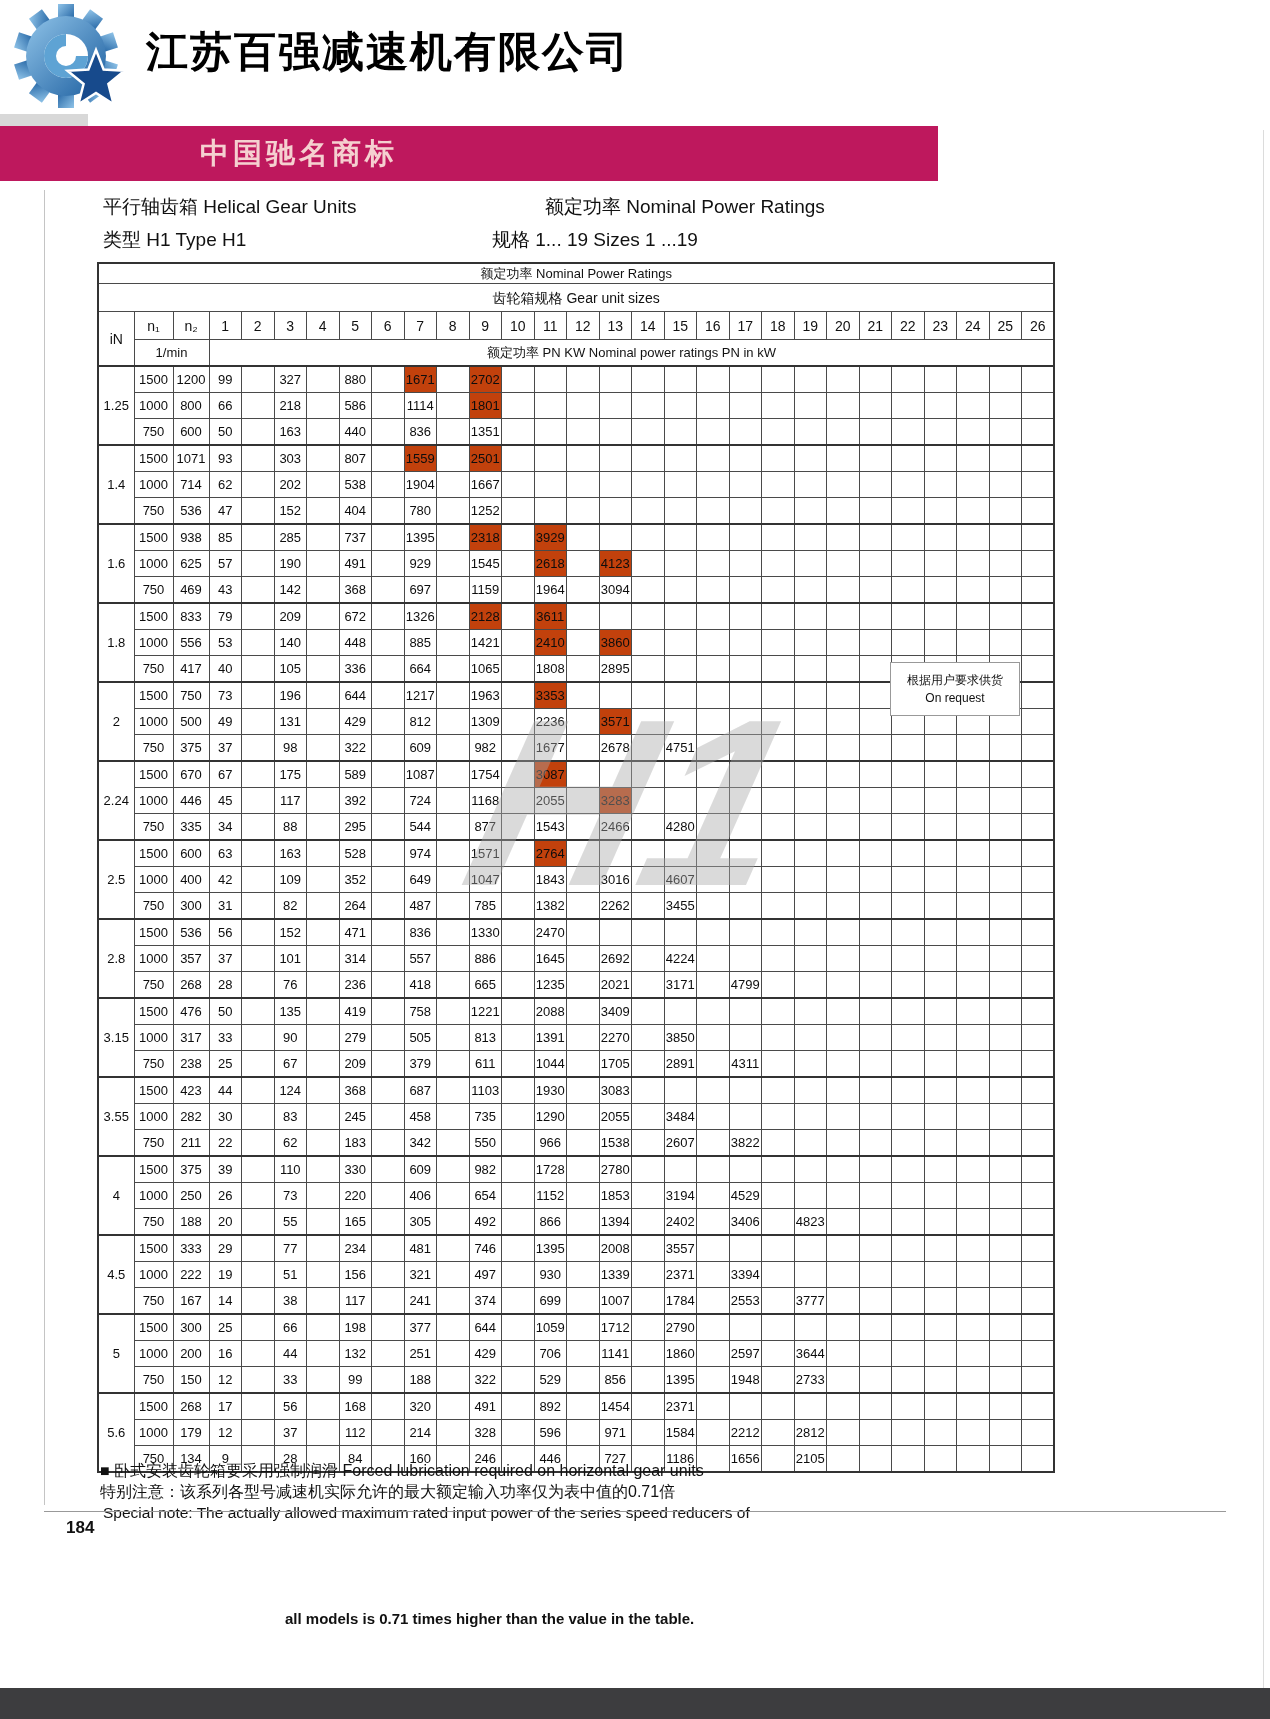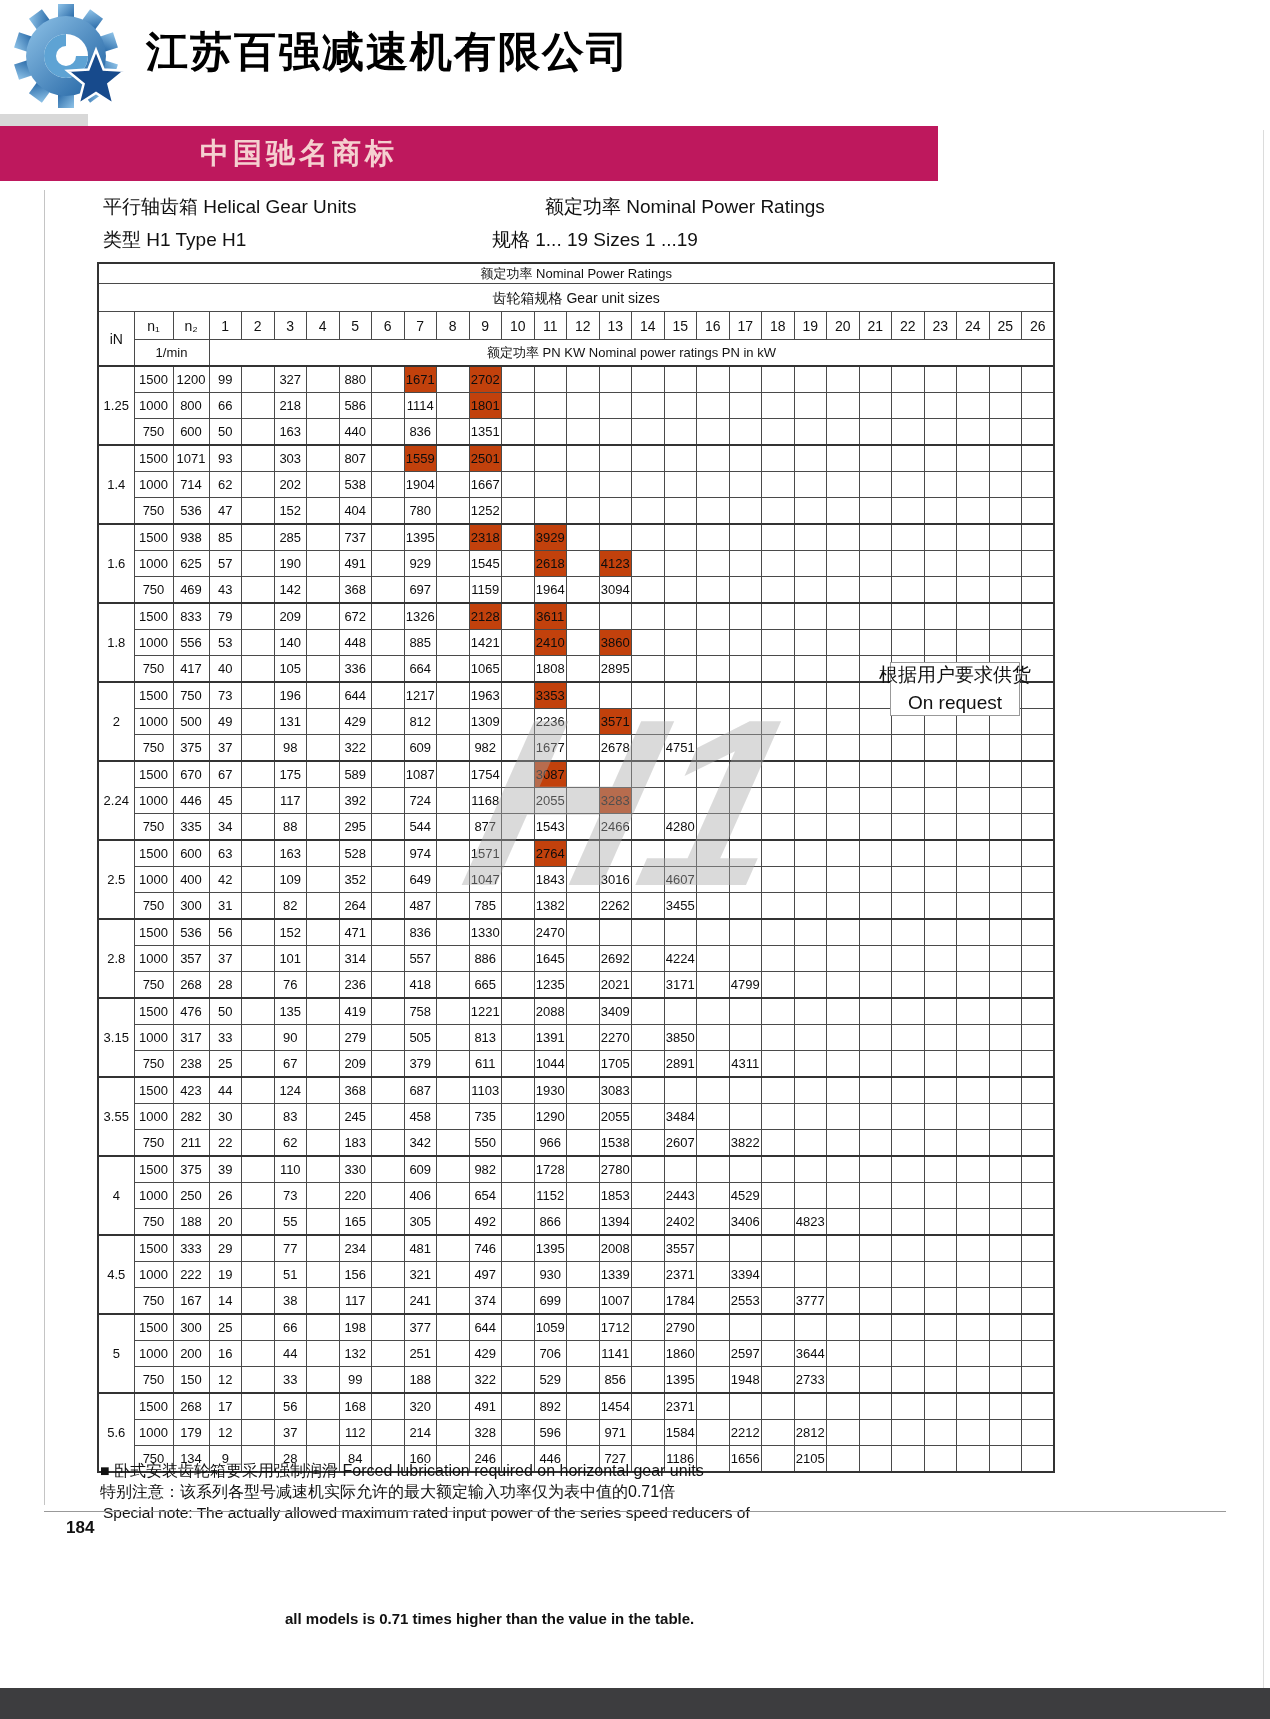--- a/index.html
+++ b/index.html
@@ -56,21 +56,21 @@
 
   
   .watermark{
     left:478px;top:688px;z-index:5;pointer-events:none;
     font-size:238px;line-height:230px;font-weight:700;font-style:italic;
     color:#a9a9a9;opacity:.42;transform:skewX(-14deg);letter-spacing:2px;
   }
   .on-request{
     left:890px;top:662px;width:128px;height:52px;background:#ffffff;
     border:1px solid #999;z-index:6;display:flex;flex-direction:column;
-    align-items:center;justify-content:center;font-size:19px;line-height:1.5;
+    align-items:center;justify-content:center;font-size:12px;line-height:1.5;
     white-space:nowrap;
   }
 
   
   .note{white-space:nowrap;margin-top:47px;}
   .note1{left:100px;top:1414px;font-size:16px;}
   .note2{left:100px;top:1435px;font-size:16px;}
   .note3{left:103px;top:1457px;font-size:15.5px;}
   .note4{left:285px;top:1563px;font-size:15px;font-weight:bold;}
   .footer-rule{left:44px;top:1511px;width:1182px;height:1px;background:#999;}
@@ -1149,21 +1149,21 @@
         <td>220</td>
         <td></td>
         <td>406</td>
         <td></td>
         <td>654</td>
         <td></td>
         <td>1152</td>
         <td></td>
         <td>1853</td>
         <td></td>
-        <td>2443</td>
+        <td>3194</td>
         <td></td>
         <td>4529</td>
         <td></td>
         <td></td>
         <td></td>
         <td></td>
         <td></td>
         <td></td>
         <td></td>
         <td></td>

